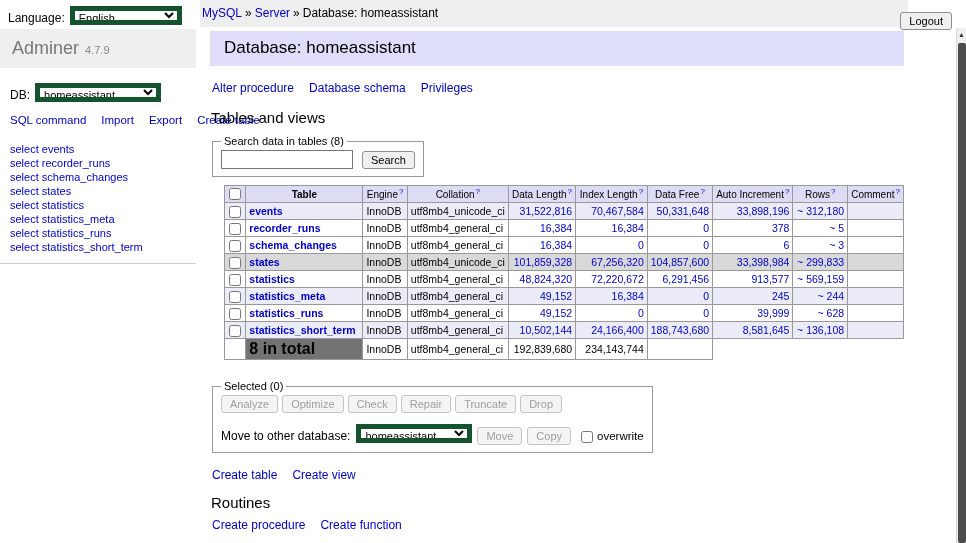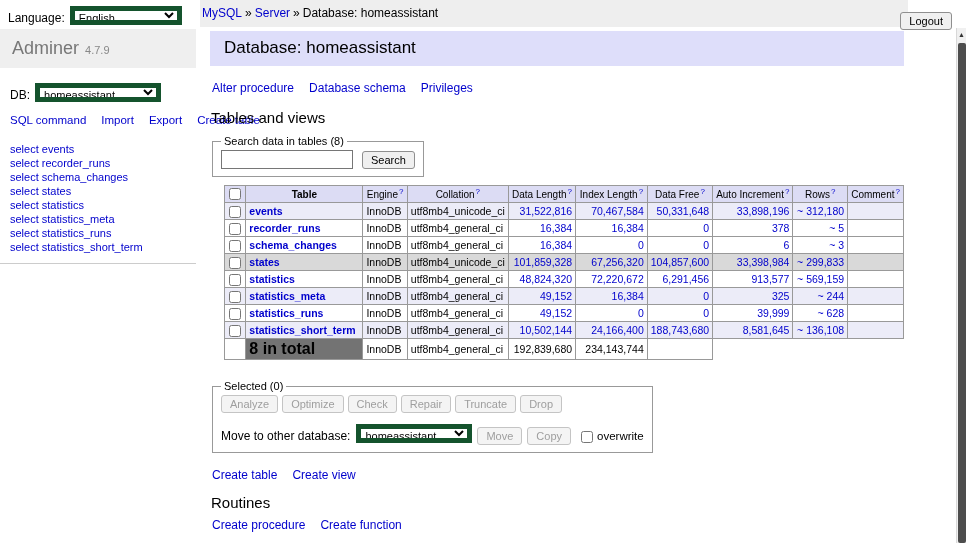--- a/index.html
+++ b/index.html
@@ -218,21 +218,21 @@
           <td></td>
         </tr>
         <tr class="odd">
           <td class="c-check"><input type="checkbox" style=""></td>
           <td class="c-name"><a>statistics_meta</a></td>
           <td>InnoDB</td>
           <td>utf8mb4_general_ci</td>
           <td class="c-num"><a>49,152</a></td>
           <td class="c-num"><a>16,384</a></td>
           <td class="c-num"><a>0</a></td>
-          <td class="c-num"><a>325</a></td>
+          <td class="c-num"><a>245</a></td>
           <td class="c-num"><a>~ 244</a></td>
           <td></td>
         </tr>
         <tr>
           <td class="c-check"><input type="checkbox" style=""></td>
           <td class="c-name"><a>statistics_runs</a></td>
           <td>InnoDB</td>
           <td>utf8mb4_general_ci</td>
           <td class="c-num"><a>49,152</a></td>
           <td class="c-num"><a>0</a></td>

